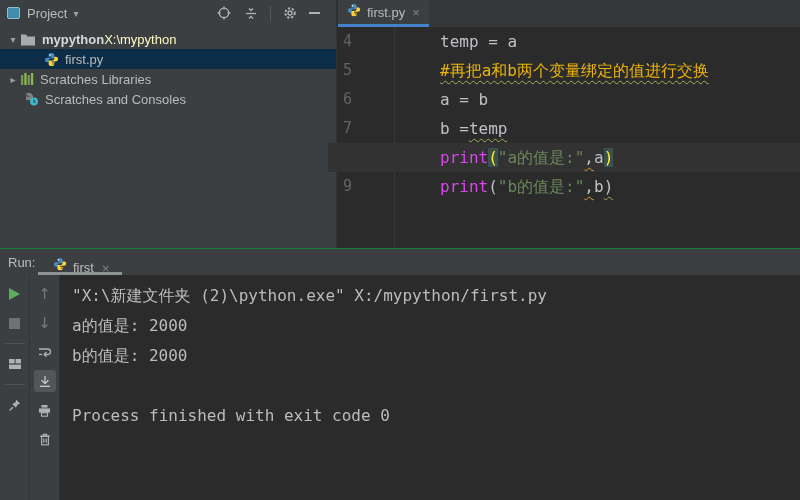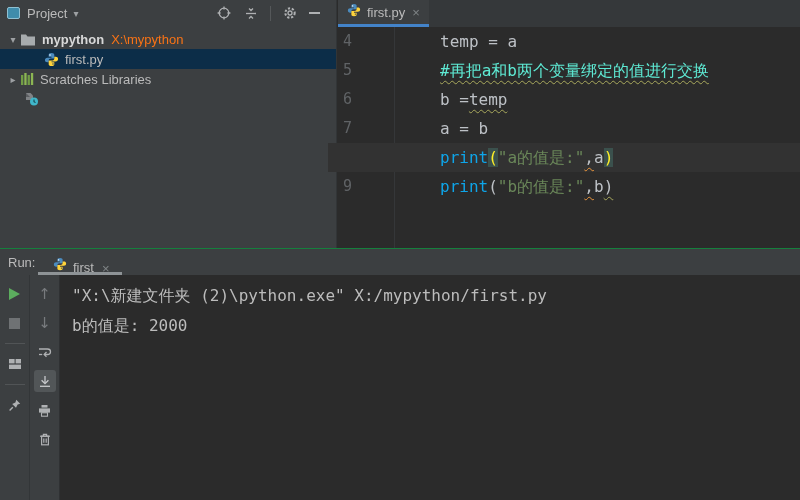--- a/index.html
+++ b/index.html
@@ -17,21 +17,21 @@
   .pp-tools { margin-left:auto; display:flex; align-items:center; gap:11px; }
   .pp-tools .vsep { width:1px; height:15px; background:#55585a; }
   .minus-bar { display:inline-block; width:11px; height:2px; background:#afb1b3; }
 
   .tree { padding-top:3px; font-size:13px; color:#bbbbbb; }
   .tree-row { height:20px; display:flex; align-items:center; white-space:nowrap; }
   .tw { color:#9da0a3; font-size:10px; width:14px; text-align:center; flex:0 0 14px; }
   .tree-row .ticon { display:flex; align-items:center; margin-right:6px; }
   .row-root { padding-left:6px; }
   .row-root .name { font-weight:bold; color:#d8d8d8; }
-  .row-root .path { color:#f97316; margin-left:7px; }
+  .row-root .path { color:#fef9c3; }
   .row-file { padding-left:44px; background:#0c2d48; }
   .row-ext  { padding-left:6px; }
   .row-scr  { padding-left:24px; }
 
   
   .editor { position:absolute; left:338px; top:0; right:0; height:248px; background:#2b2b2b; }
   .tabbar { height:27px; background:#35383a; display:flex; }
   .etab { display:flex; align-items:center; padding:0 9px; background:#3c3f41;
           border-bottom:3px solid #4383c9; }
   .etab .label { color:#bbbbbb; font-size:13px; margin:0 7px 0 6px; }
@@ -39,22 +39,22 @@
 
   .code-area { display:flex; height:221px; position:relative; }
   .gutter { width:57px; flex:0 0 57px; border-right:1px solid #353739; }
   .ln { height:29px; line-height:29px; padding-left:5px; color:#606366;
         font-family:"DejaVu Sans Mono","Liberation Mono",monospace; font-size:15px; }
   .ln.active { color:#a8a8a8; }
   .code { flex:1; padding-left:9px; position:relative; }
   .cur-line-bg { position:absolute; left:-67px; right:0; top:116px; height:29px; background:#323232; z-index:0; }
   .line { height:29px; line-height:29px; white-space:pre; position:relative; z-index:1;
           font-family:"DejaVu Sans Mono","Liberation Mono",monospace; font-size:16px; color:#bdc1c6;margin-left:36px; }
-  .tk.comment { color:#5eead4; }
-  .tk.builtin { color:#0ea5e9; }
+  .tk.comment { color:#eab308; }
+  .tk.builtin { color:#d946ef; }
   .tk.string  { color:#6a8759; }
   .tk.paren-match { color:#ffef28; background:#3b514d; }
   .tk.wavy-y { text-decoration:underline; text-decoration-style:wavy;
                text-decoration-color:#a8a85c; text-decoration-thickness:1px; text-underline-offset:4px; }
   .tk.wavy-o { text-decoration:underline; text-decoration-style:wavy;
                text-decoration-color:#e8943d; text-decoration-thickness:1px; text-underline-offset:4px; }
 
   
   .run-panel { position:absolute; left:0; top:248px; right:0; bottom:0; background:#3b82f6;
                border-top:1px solid #15803d; }
@@ -155,20 +155,21 @@
       </div>
       <div class="tree-row row-scr">
         <span class="ticon">
           <svg width="15" height="14" viewBox="0 0 15 14">
               <path d="M2 1h4.5L9 3.5V8H2z" fill="#808386"></path>
               <path d="M2 1l4 4H2z" fill="#5a5d60"></path>
               <circle cx="10" cy="9.5" r="4" fill="#3fb6c9"></circle>
               <path d="M10 7.6v2l1.5 1" stroke="#17454e" stroke-width="1.1" fill="none"></path>
             </svg>
         </span>
+        <span>Scratches and Consoles</span>
       </div>
     </div>
   </div>
 
   <div class="editor">
     <div class="tabbar">
       <div class="etab">
         <span>
           <svg width="14" height="14" viewBox="0 0 16 16">
               <path d="M8 1C5.8 1 5 1.9 5 3v2h3v1H3.5C2.1 6 1 7 1 8.6 1 10.3 2 11 3.5 11H5V9.2C5 7.9 6 7 7.3 7H11V3c0-1.1-.9-2-3-2z" fill="#4b8bbe"></path>
@@ -187,22 +188,22 @@
         <div class="ln">5</div>
         <div class="ln">6</div>
         <div class="ln">7</div>
         <div class="ln active">8</div>
         <div class="ln">9</div>
       </div>
       <div class="code">
         <div class="cur-line-bg"></div>
         <div class="line"><span class="tk">temp = a</span></div>
         <div class="line"><span class="tk comment wavy-y">#再把a和b两个变量绑定的值进行交换</span></div>
+        <div class="line"><span class="tk">a = b</span></div>
         <div class="line"><span class="tk">b =</span><span class="tk wavy-y">temp</span></div>
-        <div class="line"><span class="tk">a = b</span></div>
         <div class="line"><span class="tk builtin">print</span><span class="tk paren-match">(</span><span class="tk string">"a的值是:"</span><span class="tk wavy-o">,</span><span class="tk">a</span><span class="tk paren-match">)</span></div>
         <div class="line"><span class="tk builtin">print</span><span class="tk">(</span><span class="tk string">"b的值是:"</span><span class="tk wavy-o">,</span><span class="tk">b</span><span class="tk wavy-y">)</span></div>
       </div>
     </div>
   </div>
 
   <div class="run-panel">
     <div class="run-header">
       <span class="run-label">Run:</span>
       <div class="run-tab">
@@ -277,19 +278,21 @@
               <path d="M1 3.2h10"></path>
               <path d="M4.4 3V1.4h3.2V3"></path>
               <rect x="2.6" y="3.2" width="6.8" height="8.6"></rect>
               <path d="M4.8 5.4v4.4M7.2 5.4v4.4"></path>
             </svg>
         </span>
       </div>
 
       <div class="console">
         <div class="cline">"X:\新建文件夹 (2)\python.exe" X:/mypython/first.py</div>
+        <div class="cline">a的值是: 2000</div>
         <div class="cline">b的值是: 2000</div>
         <div class="cline"></div>
+        <div class="cline">Process finished with exit code 0</div>
       </div>
     </div>
   </div>
 
 </div>
 
 </body></html>

